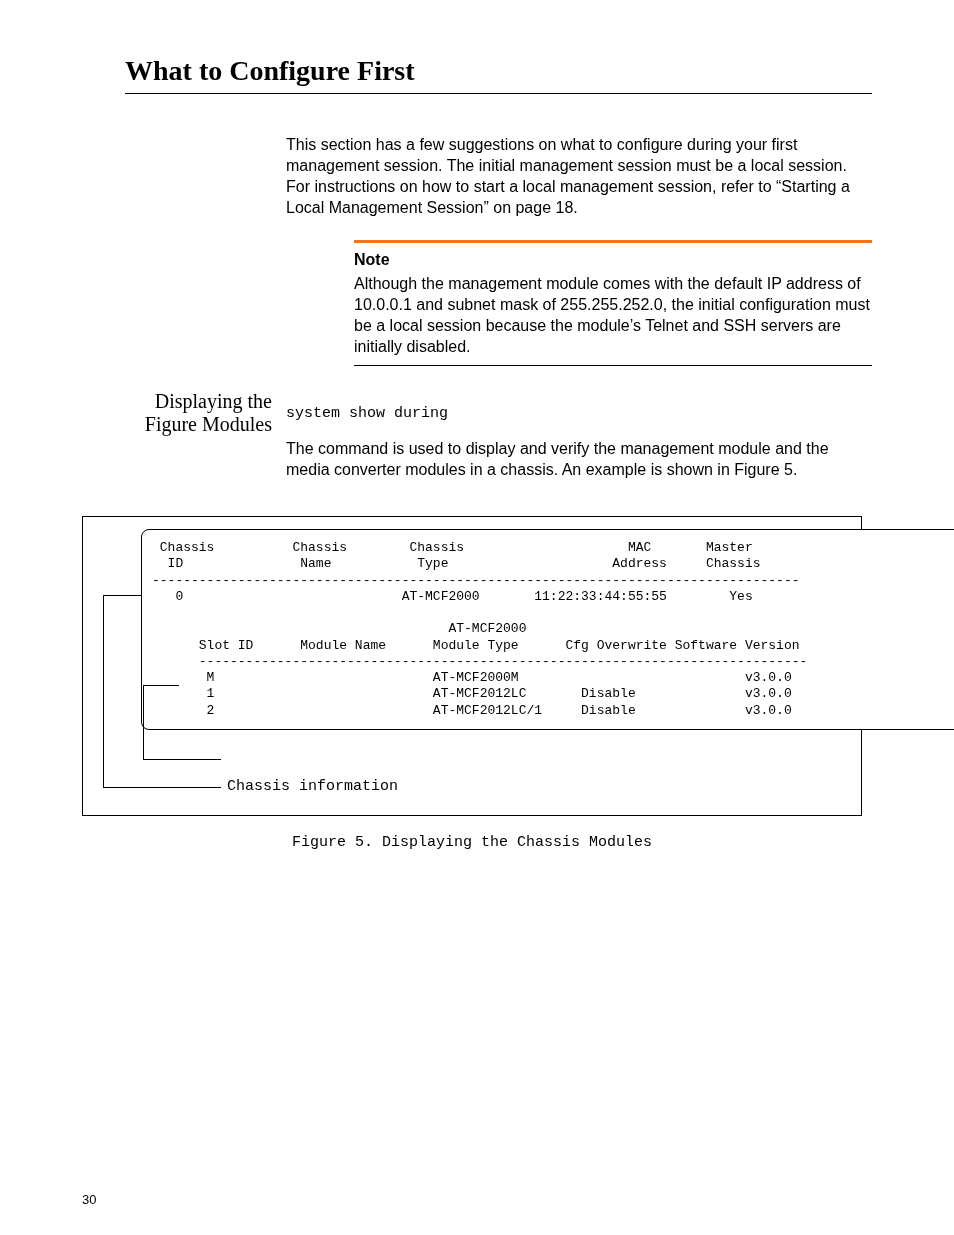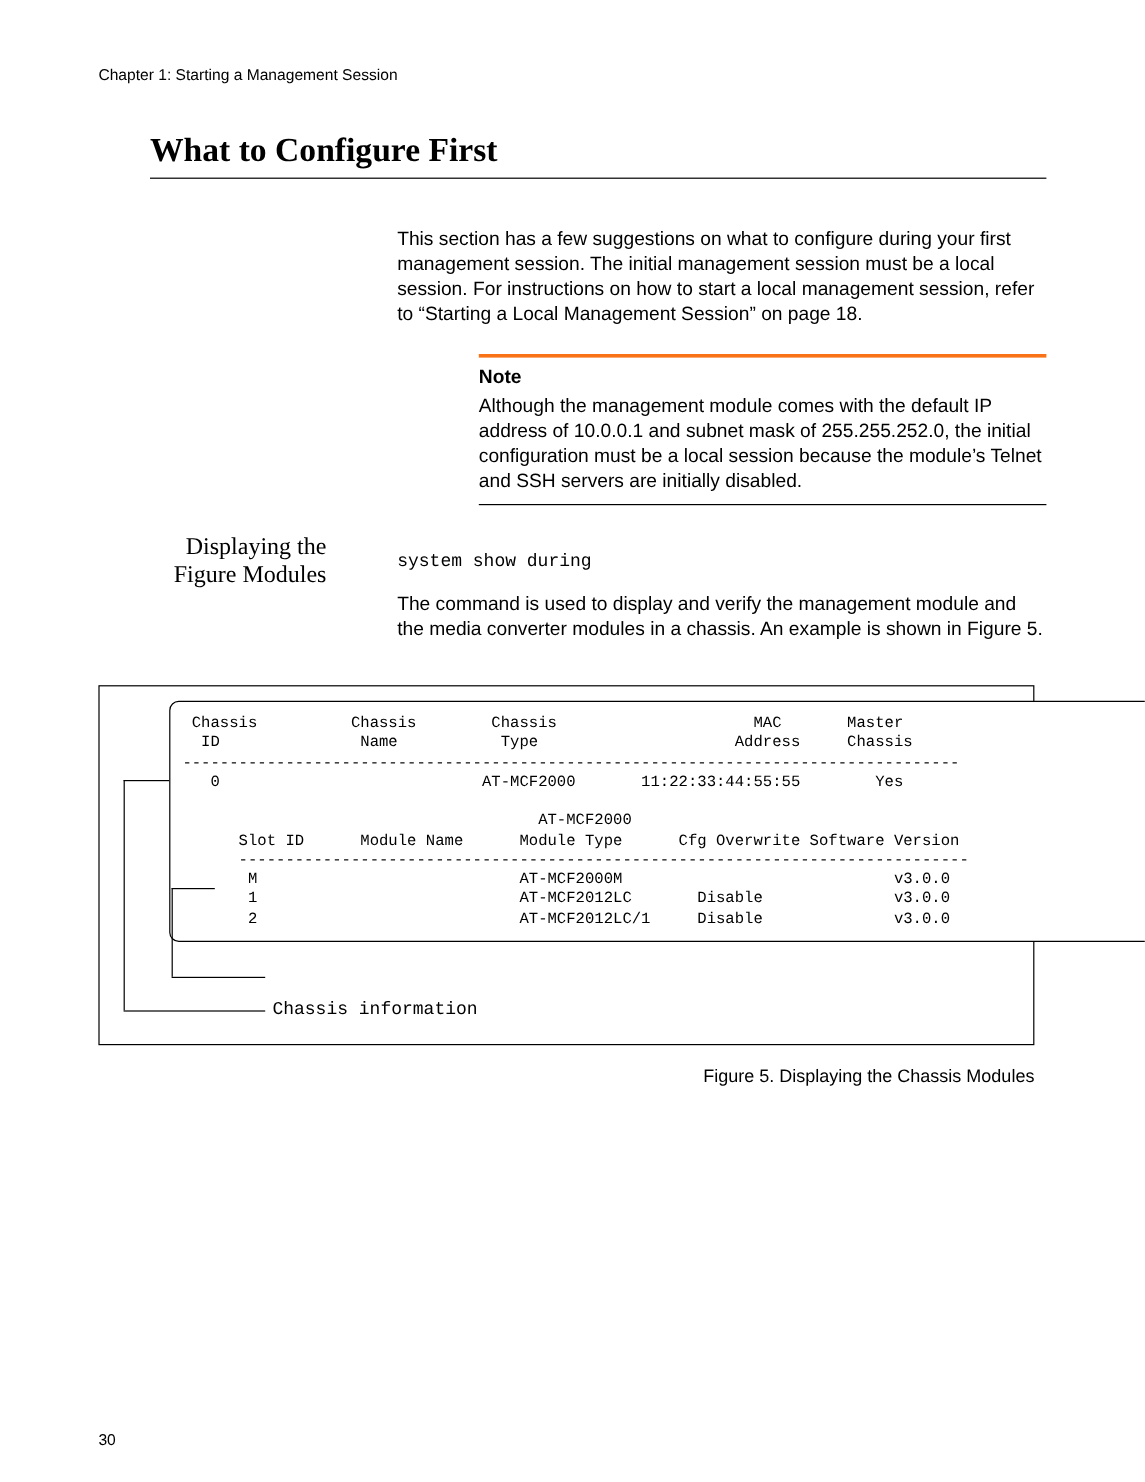--- a/index.html
+++ b/index.html
@@ -22,21 +22,20 @@
     font-family: "Times New Roman", Times, serif;
     font-size: 28px;
     font-weight: bold;
     padding-bottom: 6px;
     border-bottom: 1px solid #000;
     margin-bottom: 40px;
     margin-left: 43px;
   }
   .two-col {
     display: flex;
-    gap: 45px;
   }
   .side-col {
     width: 190px;
     flex: 0 0 190px;
     text-align: right;
     padding-right: 14px;
     font-family: "Times New Roman", Times, serif;
     font-size: 20px;
     font-weight: normal;
   }
@@ -150,42 +149,42 @@
     font-size: 15px;
   }
   .callout2 {
     position: absolute;
     left: 144px;
     top: 261px;
     font-size: 15px;
     font-family: Liberation Mono, monospace;
   }
   .figure-caption {
-    text-align: right;
+    text-align: center;
     font-size: 15px;
     margin-top: 18px;
     width: 780px;
+    font-family: Liberation Mono, monospace;
   }
   .page-num {
     position: absolute;
     left: 82px;
     bottom: 28px;
     font-size: 13px;
   }
   .rel {
     position: relative;
     min-height: 1235px;
   }
 </style>
 </head>
 <body>
 <div class="rel">
 <div class="page">
 
-  <div class="chapter-line">Chapter 1: Starting a Management Session</div>
 
   <div class="heading">What to Configure First</div>
 
   <div class="two-col">
     <div class="side-col"></div>
     <div class="main-col">
       <div class="intro-para">This section has a few suggestions on what to configure during your first management session. The initial management session must be a local session. For instructions on how to start a local management session, refer to “Starting a Local Management Session” on page 18.</div>
 
       <div class="note-block">
         <div class="note-label">Note</div>

